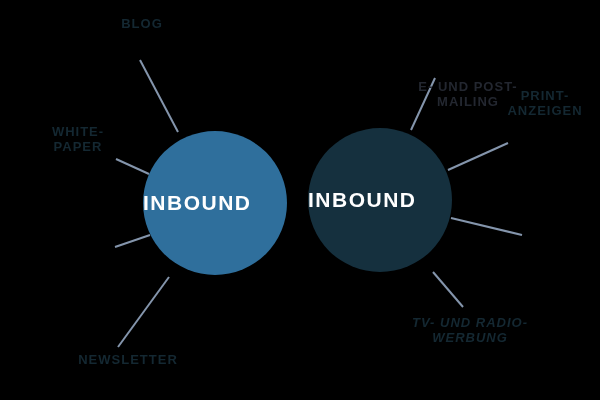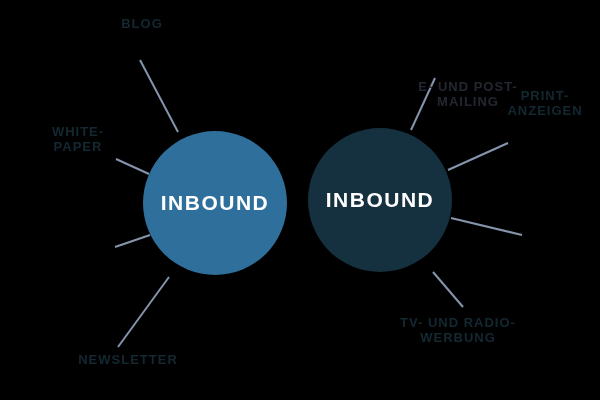--- a/index.html
+++ b/index.html
@@ -20,21 +20,20 @@
     left: 0;
     top: 0;
   }
   .circle {
     position: absolute;
     width: 144px;
     height: 144px;
     border-radius: 50%;
     display: flex;
     align-items: center;
-    justify-content: center;
   }
   .circle.inbound {
     left: 143px;
     top: 131px;
     background: var(--inbound-fill, #2f6f9c);
   }
   .circle.outbound {
     left: 308px;
     top: 128px;
     background: var(--outbound-fill, #15303e);
@@ -93,16 +92,16 @@
 
   <div class="node-label" style="left:128px; top:352px;">NEWSLETTER</div>
 
   <div class="node-label highlight" style="left:468px; top:36px;margin-top:43px;">E- UND POST-
 MAILING</div>
 
   <div class="node-label" style="left:545px; top:88px;">PRINT-
 ANZEIGEN</div>
 
 
-  <div class="node-label" style="left:458px; top:315px;">TV- UND RADIO-
+  <div class="node-label" style="left:470px; top:315px;font-style:italic;">TV- UND RADIO-
 WERBUNG</div>
 
 </div>
 
 </body></html>

